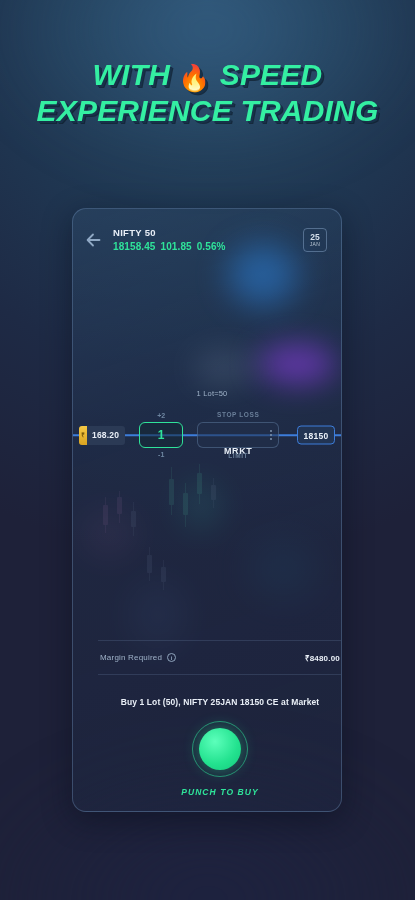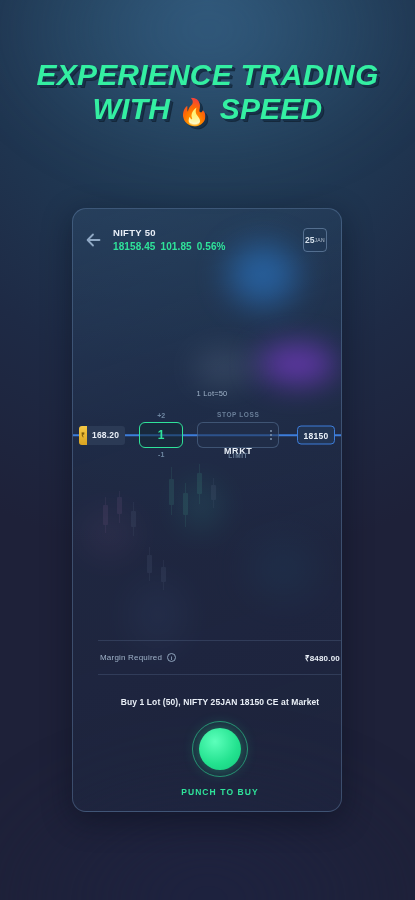--- a/index.html
+++ b/index.html
@@ -105,21 +105,21 @@
     letter-spacing:.1px; line-height:1.3; margin-top:1px;
   }
   .sym-ltp { font-size:10px; }
   .sym-chg, .sym-pct { font-size:10px; }
 
   .date-badge {
     flex:0 0 auto;
     width:24px; height:24px;
     border:1px solid rgba(125,155,190,.55);
     border-radius:4px;
-    display:flex; flex-direction:row;
+    display:flex; flex-direction:column;
     align-items:center; justify-content:center;
     color:#d4dfeb; line-height:1;
   }
   .date-badge .d { font-size:8.5px; font-weight:bold; }
   .date-badge .m { font-size:5px; letter-spacing:.4px; margin-top:1px; opacity:.85; }
 
   
   .entry-zone { position:absolute; left:0; top:180px; width:100%; z-index:3; }
 
   .lot-note {
@@ -239,20 +239,21 @@
   .summary {
     text-align:center;
     color:#e9eff7; font-size:8.5px; font-weight:bold;
     letter-spacing:.1px;
     padding:22px 10px 0 10px;
   }
 
   .punch-wrap {
     display:flex; flex-direction:column; align-items:center;
     padding-top:14px;
+    font-style:italic;
   }
   .punch-btn {
     width:56px; height:56px; border-radius:50%;
     border:1.5px solid rgba(47,227,154,.55);
     display:flex; align-items:center; justify-content:center;
     background:transparent;
   }
   .punch-core {
     width:42px; height:42px; border-radius:50%;
     background:radial-gradient(circle at 38% 32%, #5cffbb 0%, #23e28f 58%, #13c97c 100%);
@@ -263,26 +264,26 @@
     color:#2fe39a; font-size:8.5px; font-weight:bold; letter-spacing:1.1px;
   }
 </style>
 </head>
 <body>
 
 <div class="bg-glow glow-top"></div>
 <div class="bg-glow glow-bottom"></div>
 
 <div class="headline">
-  <span class="line">EXPERIENCE TRADING</span>
   <span class="line">
     <span>WITH</span>
     <span class="flame">🔥</span>
     <span>SPEED</span>
   </span>
+  <span class="line">EXPERIENCE TRADING</span>
 </div>
 
 <div class="card">
 
   <div class="orb orb-blue"></div>
   <div class="orb orb-purple"></div>
   <div class="orb orb-grey"></div>
   <div class="orb orb-teal"></div>
   <div class="orb orb-mauve"></div>
   <div class="orb orb-navy"></div>

